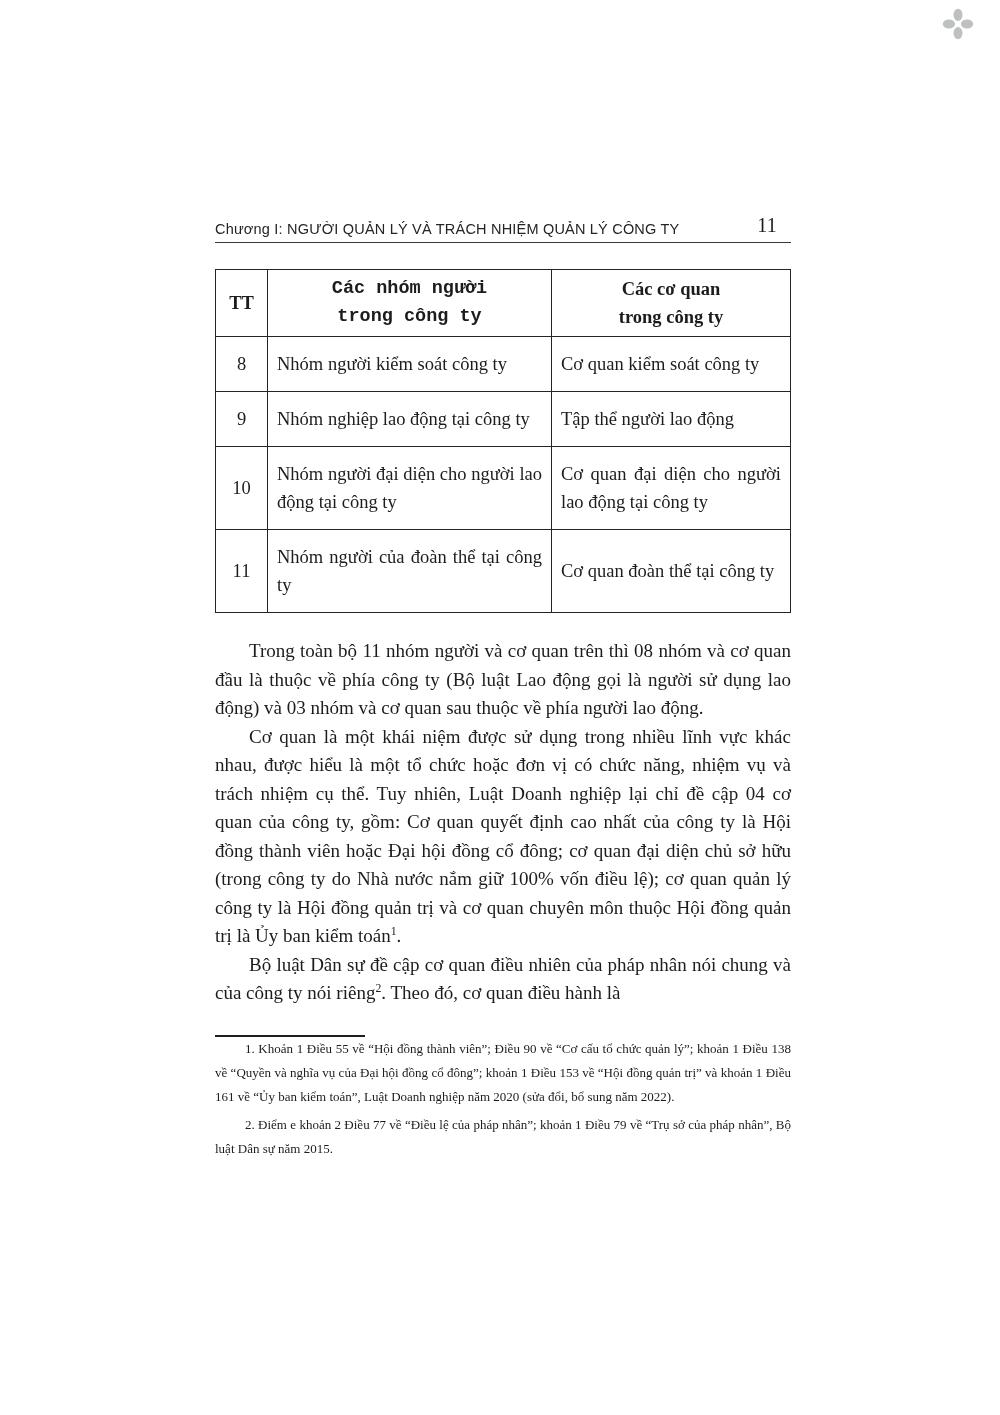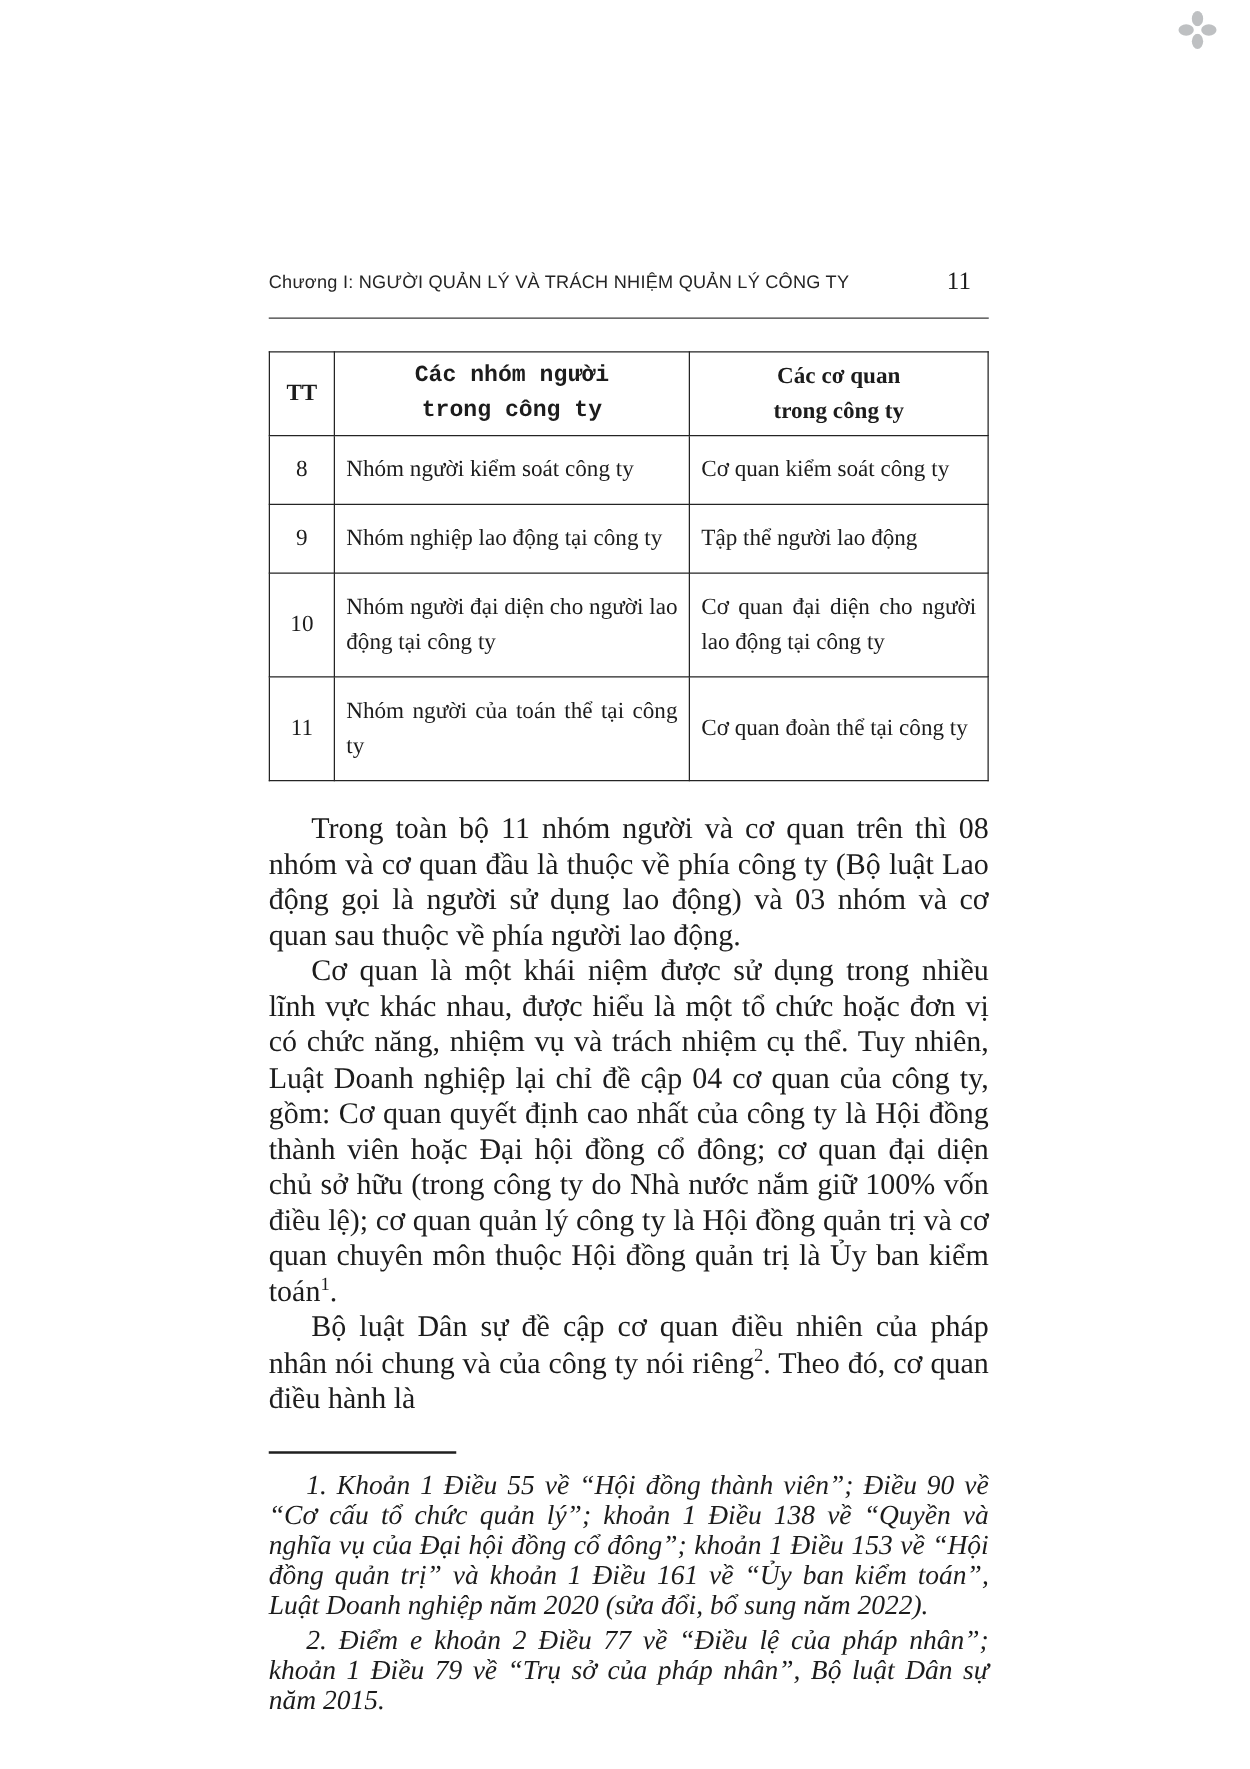--- a/index.html
+++ b/index.html
@@ -11,24 +11,24 @@
     position: relative;
     overflow: hidden;
   }
   .sheet { position: relative; width: 1000px; height: 1415px; background: #ffffff; }
 
   .corner-icon { position: absolute; top: 8px; right: 26px; width: 32px; height: 32px; opacity: .85; }
 
   .content { position: absolute; left: 215px; top: 214px; width: 576px; }
 
   .page-header {
-    display: flex; justify-content: space-between; align-items: center;
+    display: flex; justify-content: space-between; align-items: flex-end;
     font-family: "Liberation Sans", "DejaVu Sans", sans-serif;
     font-size: 14.5px; letter-spacing: .2px; color: #242424;
-    padding-bottom: 17px;
+    padding-bottom: 5px;
     border-bottom: 1.5px solid #3a3a3a;
   }
   .page-num {
     font-family: "Liberation Serif", "DejaVu Serif", serif;
     font-size: 20px; color: #1c1c1c; padding-right: 14px;
   }
 
   table.gtable {
     border-collapse: collapse; width: 100%;
     margin-top: 26px;
@@ -41,38 +41,36 @@
     line-height: 28px;
   }
   .gtable th { font-weight: bold; text-align: center; padding: 5px 4px; }
   .gtable td { padding: 13px 9px; text-align: justify; }
   .col-tt { width: 52px; }
   .col-group { width: 284px; font-family: Liberation Mono, monospace; }
   td.cell-tt { text-align: center; padding: 3px 2px; }
 
   .body-text {
     margin-top: 24px;
-    font-size: 24px;
+    font-size: 19px;
     line-height: 28.5px;
     text-align: justify;
   }
   .body-text p { text-indent: 34px; }
   sup { font-size: 0.62em; vertical-align: super; line-height: 0; }
 
   .footnote-sep {
     width: 150px; height: 0;
     border-top: 2px solid #1f1f1f;
     margin-top: 27px;
   }
   .footnotes {
-    margin-top: 13px;
-    font-size: 22px;
+    font-size: 13px;
     line-height: 24px;
     text-align: justify;
-    font-style: italic;
   }
   .footnotes p { text-indent: 30px; margin-bottom: 4px; }
 </style>
 </head>
 <body>
 
 <div class="sheet">
 
   <span class="corner-icon">
     <svg viewBox="0 0 24 24" width="32" height="32" aria-hidden="true">
@@ -118,21 +116,21 @@
           <td>Nhóm nghiệp lao động tại công ty</td>
           <td>Tập thể người lao động</td>
         </tr>
         <tr>
           <td class="cell-tt">10</td>
           <td>Nhóm người đại diện cho người lao động tại công ty</td>
           <td>Cơ quan đại diện cho người lao động tại công ty</td>
         </tr>
         <tr>
           <td class="cell-tt">11</td>
-          <td>Nhóm người của toán thể tại công ty</td>
+          <td>Nhóm người của đoàn thể tại công ty</td>
           <td>Cơ quan đoàn thể tại công ty</td>
         </tr>
       </tbody>
     </table>
 
     <div class="body-text">
       <p><span>Trong toàn bộ 11 nhóm người và cơ quan trên thì 08 nhóm và cơ quan đầu là thuộc về phía công ty (Bộ luật Lao động gọi là người sử dụng lao động) và 03 nhóm và cơ quan sau thuộc về phía người lao động.</span><sup></sup><span></span></p>
       <p><span>Cơ quan là một khái niệm được sử dụng trong nhiều lĩnh vực khác nhau, được hiểu là một tổ chức hoặc đơn vị có chức năng, nhiệm vụ và trách nhiệm cụ thể. Tuy nhiên, Luật Doanh nghiệp lại chỉ đề cập 04 cơ quan của công ty, gồm: Cơ quan quyết định cao nhất của công ty là Hội đồng thành viên hoặc Đại hội đồng cổ đông; cơ quan đại diện chủ sở hữu (trong công ty do Nhà nước nắm giữ 100% vốn điều lệ); cơ quan quản lý công ty là Hội đồng quản trị và cơ quan chuyên môn thuộc Hội đồng quản trị là Ủy ban kiểm toán</span><sup>1</sup><span>.</span></p>
       <p><span>Bộ luật Dân sự đề cập cơ quan điều nhiên của pháp nhân nói chung và của công ty nói riêng</span><sup>2</sup><span>. Theo đó, cơ quan điều hành là</span></p>
     </div>

